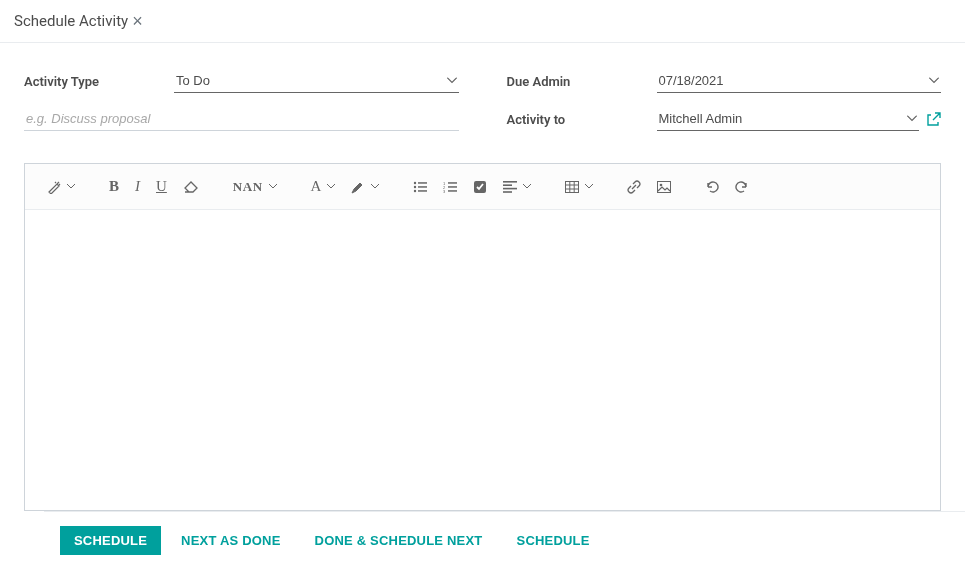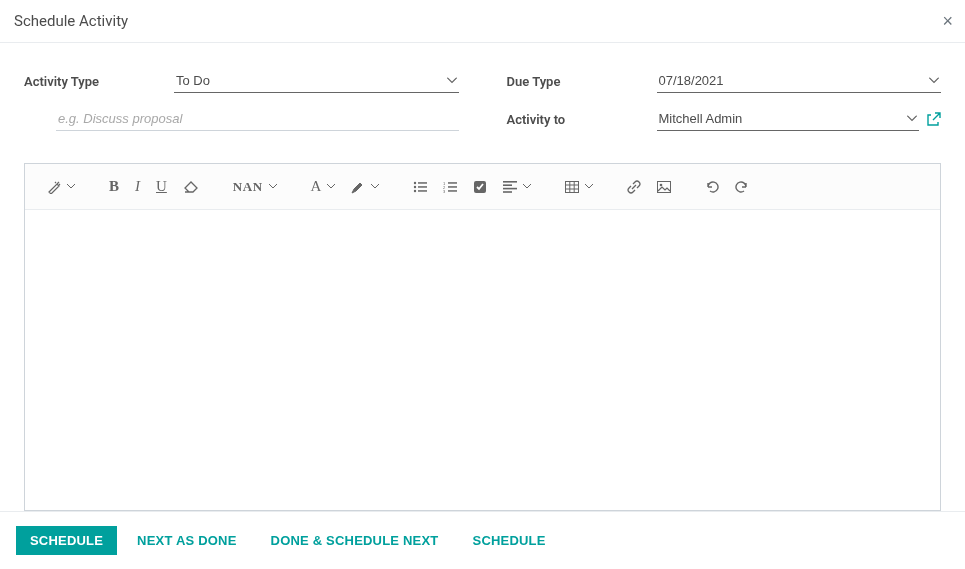--- a/index.html
+++ b/index.html
@@ -1,55 +1,55 @@
 <!DOCTYPE html>
 <html><head>
 <meta charset="utf-8">
 <style>
 * { box-sizing: border-box; margin: 0; padding: 0; }
 body { font-family: -apple-system, BlinkMacSystemFont, "Segoe UI", Roboto, "Helvetica Neue", Arial, sans-serif; font-size: 13px; color: #4c4c4c; width: 965px; height: 569px; overflow: hidden; background: #fff; }
 
 .modal { width: 100%; height: 100%; display: flex; flex-direction: column; }
-.modal-header { display: flex; align-items: center; justify-content: space-between; padding: 12px 8px 12px 14px; border-bottom: 1px solid #e9ecef; }
+.modal-header { display: flex; align-items: center; padding: 12px 26px 12px 14px; border-bottom: 1px solid #e9ecef; }
 .modal-title { font-size: 15px; font-weight: 400; color: #4c4c4c; }
 .close-btn { background: none; border: none; font-size: 18px; color: #6c757d; cursor: pointer; line-height: 1; padding: 0 4px; }
 
 .modal-body { flex: 1; overflow-y: scroll; padding: 24px 24px 0 24px; position: relative; }
 .modal-body::-webkit-scrollbar { width: 14px; }
 .modal-body::-webkit-scrollbar-track { background: #f8f9fa; }
 .modal-body::-webkit-scrollbar-thumb { background: #ced4da; border-radius: 0; }
 
 .form-grid { display: flex; gap: 48px; margin-bottom: 20px; }
 .form-col { flex: 1; }
 .form-row { display: flex; align-items: center; margin-bottom: 10px; min-height: 28px; }
 .form-label { width: 150px; font-weight: 600; color: #4c4c4c; font-size: 13px; }
 .form-field { flex: 1; position: relative; display: flex; align-items: center; }
 
 .select-field, .input-field {
   width: 100%; border: none; border-bottom: 1px solid #666; padding: 4px 20px 4px 2px;
   font-size: 13px; background: transparent; outline: none; color: #4c4c4c;
 }
-.input-field { border-bottom-color: #ced4da; margin-left: 32px; }
+.input-field { border-bottom-color: #ced4da; }
 .input-field::placeholder { color: #a8a8a8; font-style: italic; }
 .select-caret { position: absolute; right: 2px; top: 50%; transform: translateY(-60%); pointer-events: none; }
 .external-link { margin-left: 8px; color: #7c7bad; display: inline-flex; }
 
 .editor { border: 1px solid #ced4da; }
 .toolbar { display: flex; align-items: center; padding: 8px 14px; gap: 0; border-bottom: 1px solid #e9ecef; background: #fcfcfc; }
 .toolbox-btn { background: none; border: none; padding: 6px 8px; color: #666; cursor: pointer; display: inline-flex; align-items: center; gap: 4px; font-size: 13px; }
 .toolbox-sep { width: 18px; }
 .tool-bold { font-family: Georgia, serif; font-weight: 700; font-size: 15px; }
 .tool-italic { font-family: Georgia, serif; font-style: italic; font-size: 15px; }
 .tool-underline { font-family: Georgia, serif; text-decoration: underline; font-size: 15px; }
 .tool-text { font-weight: 600; letter-spacing: 0.5px; font-family: Liberation Serif, serif; }
 .editor-area { min-height: 300px; background: #fff; padding: 8px; }
 
 .caret-sm { display:inline-block; margin-left:2px; }
 
-.modal-footer { padding: 14px 16px; display: flex; gap: 6px; border-top: 1px solid #e9ecef; }
+.modal-footer { padding: 14px 16px; display: flex; gap: 6px; border-top: 1px solid #e9ecef; margin-left: 44px; }
 .btn { border: none; padding: 7px 14px; font-size: 13px; font-weight: 600; cursor: pointer; background: transparent; color: #00a09d; letter-spacing: 0.2px; }
 .btn-primary { background: #00a09d; color: #fff; }
 
 svg { display: block; }
 </style>
 </head>
 <body>
 
 <div class="modal">
   <div class="modal-header">
@@ -74,21 +74,21 @@
           </div>
         </div>
         <div class="form-row">
           <div class="form-field">
             <input class="input-field" placeholder="e.g. Discuss proposal" style="">
           </div>
         </div>
       </div>
       <div class="form-col">
         <div class="form-row">
-          <div class="form-label">Due Type</div>
+          <div class="form-label">Due Admin</div>
           <div class="form-field">
             <input class="select-field" readonly="" value="07/18/2021" style="">
             <span class="select-caret">
               <svg width="10" height="6" viewBox="0 0 10 6">
                   <path d="M0 0 L5 5 L10 0" fill="none" stroke="#666" stroke-width="1.2"></path>
                 </svg>
             </span>
           </div>
         </div>
         <div class="form-row">

